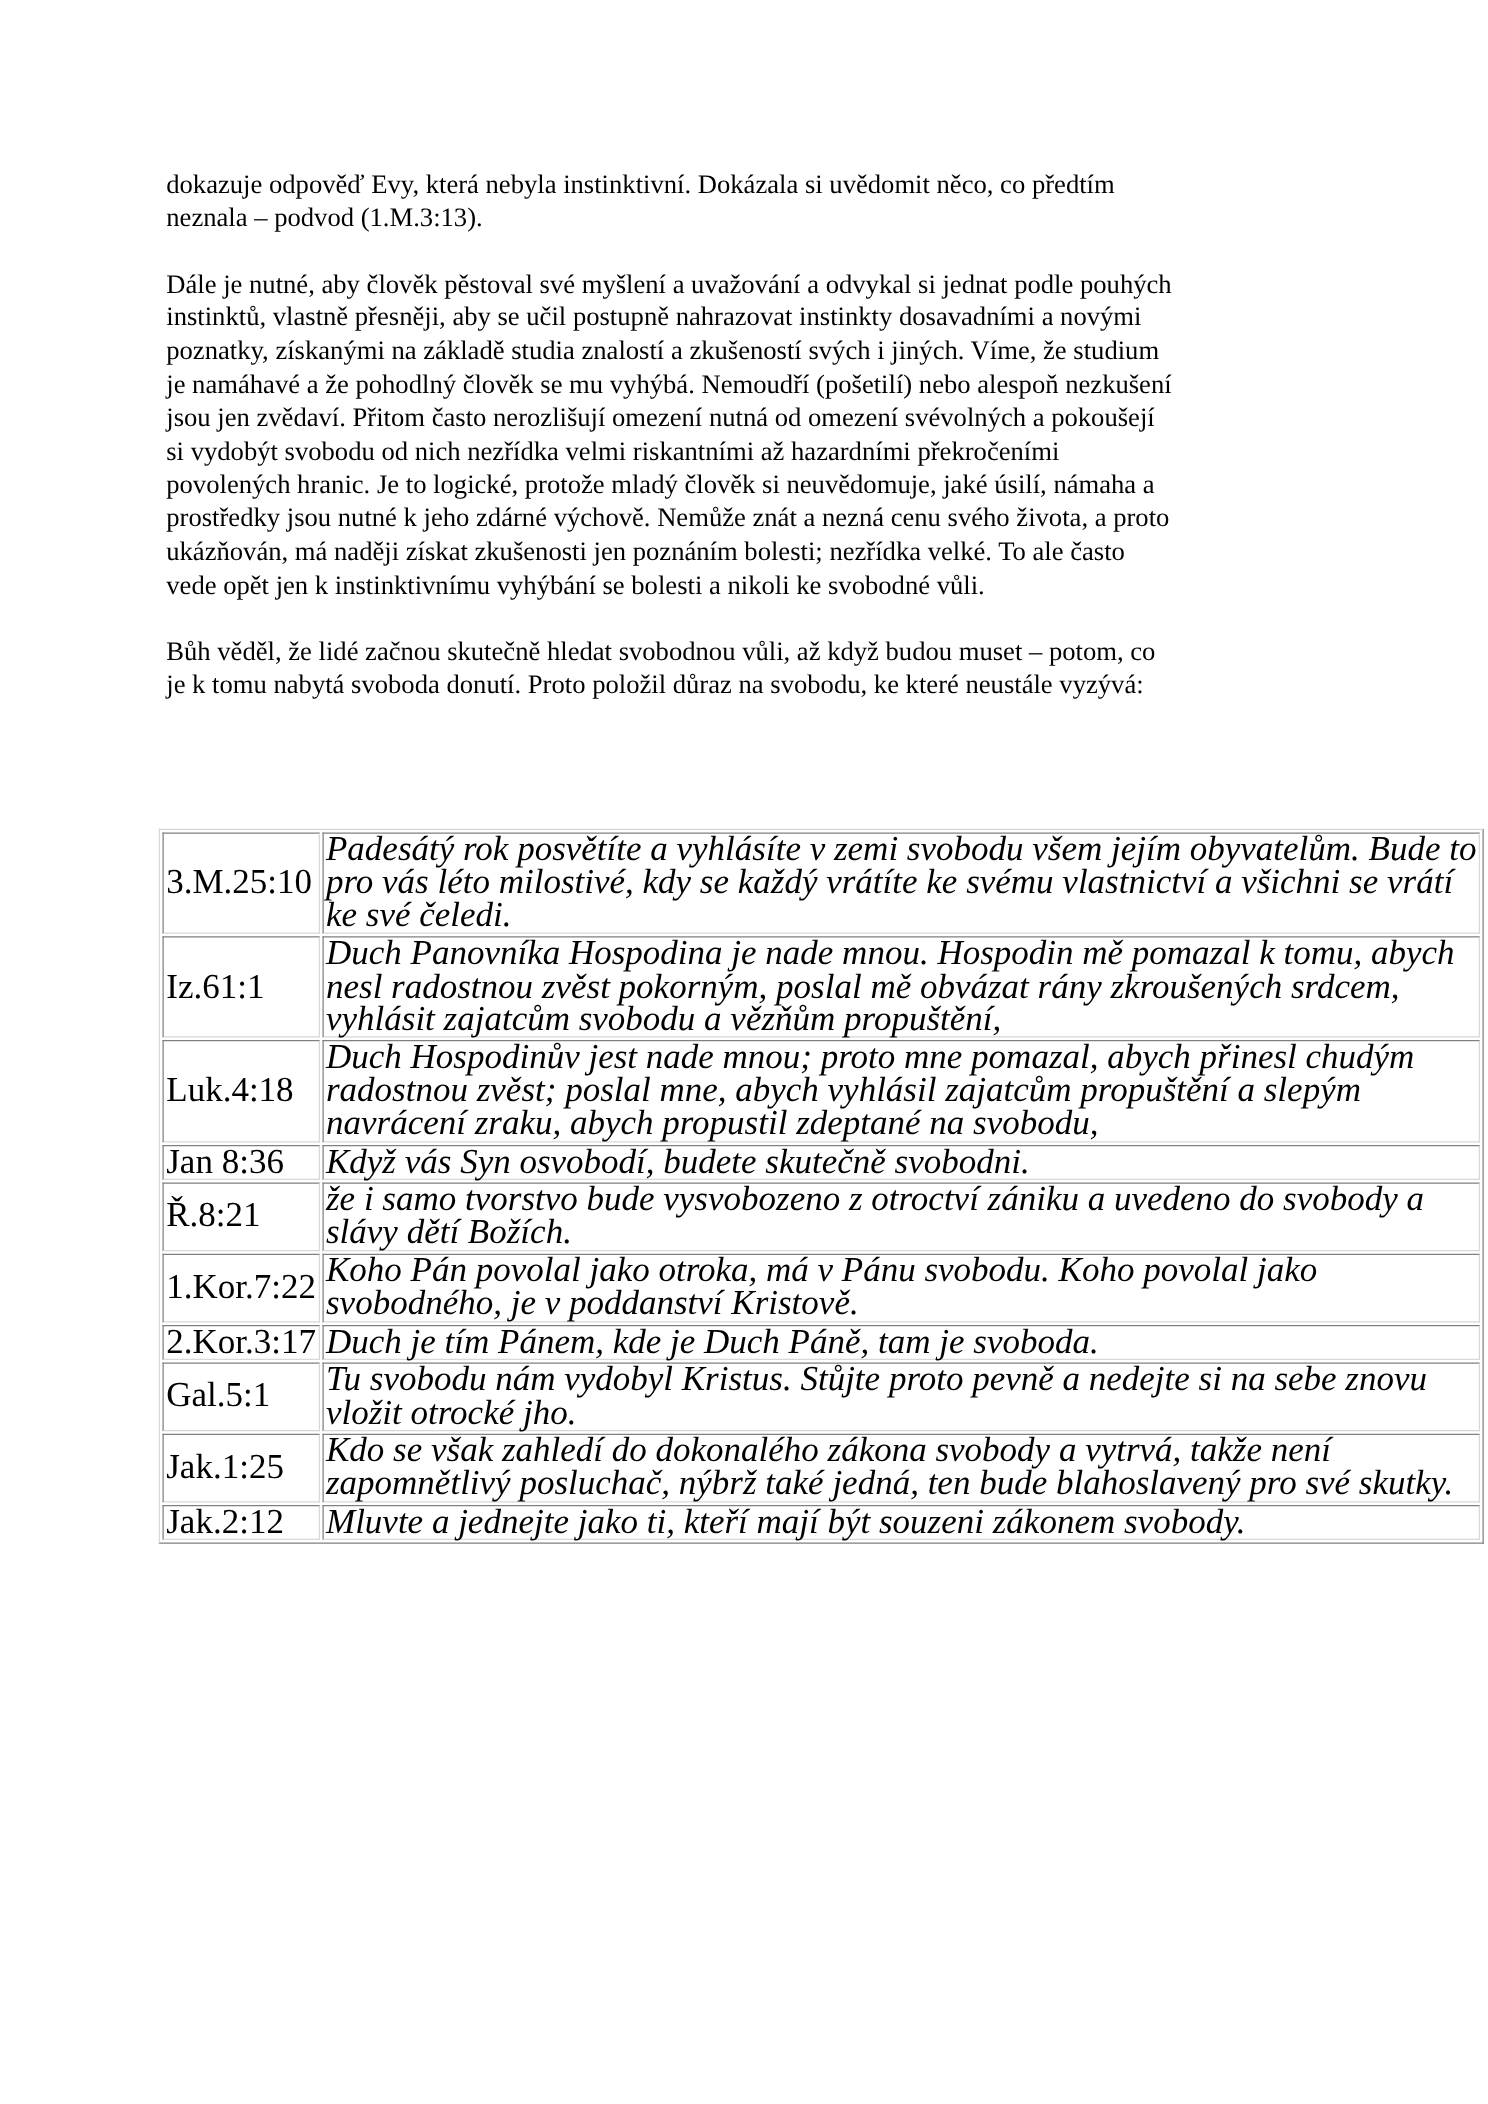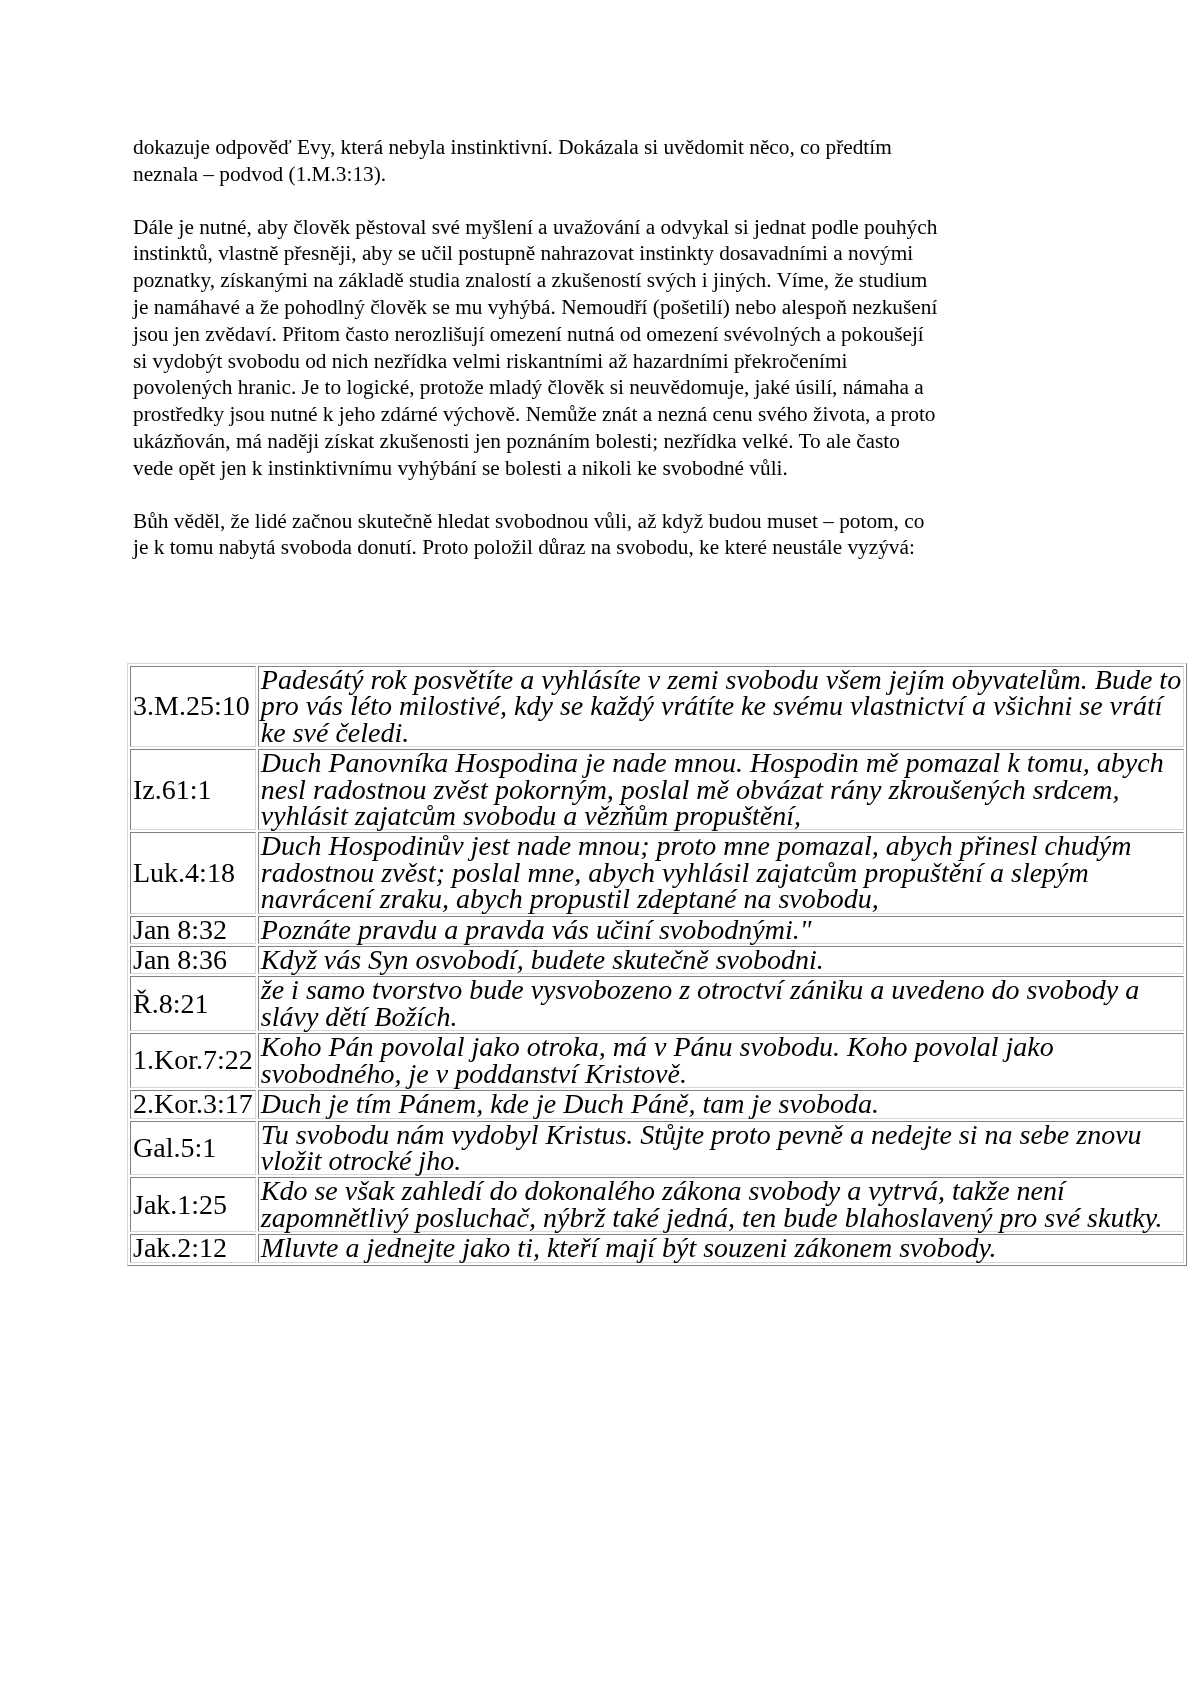--- a/index.html
+++ b/index.html
@@ -113,26 +113,20 @@
     </tr>
     <tr>
       <td class="ref">Luk.4:18</td>
       <td class="text">
         <span class="line">Duch Hospodinův jest nade mnou; proto mne pomazal, abych přinesl chudým</span>
         <span class="line">radostnou zvěst; poslal mne, abych vyhlásil zajatcům propuštění a slepým</span>
         <span class="line">navrácení zraku, abych propustil zdeptané na svobodu,</span>
       </td>
     </tr>
     <tr>
-      <td class="ref">Jan 8:32</td>
-      <td class="text">
-        <span class="line">Poznáte pravdu a pravda vás učiní svobodnými."</span>
-      </td>
-    </tr>
-    <tr>
       <td class="ref">Jan 8:36</td>
       <td class="text">
         <span class="line">Když vás Syn osvobodí, budete skutečně svobodni.</span>
       </td>
     </tr>
     <tr>
       <td class="ref">Ř.8:21</td>
       <td class="text">
         <span class="line">že i samo tvorstvo bude vysvobozeno z otroctví zániku a uvedeno do svobody a</span>
         <span class="line">slávy dětí Božích.</span>

